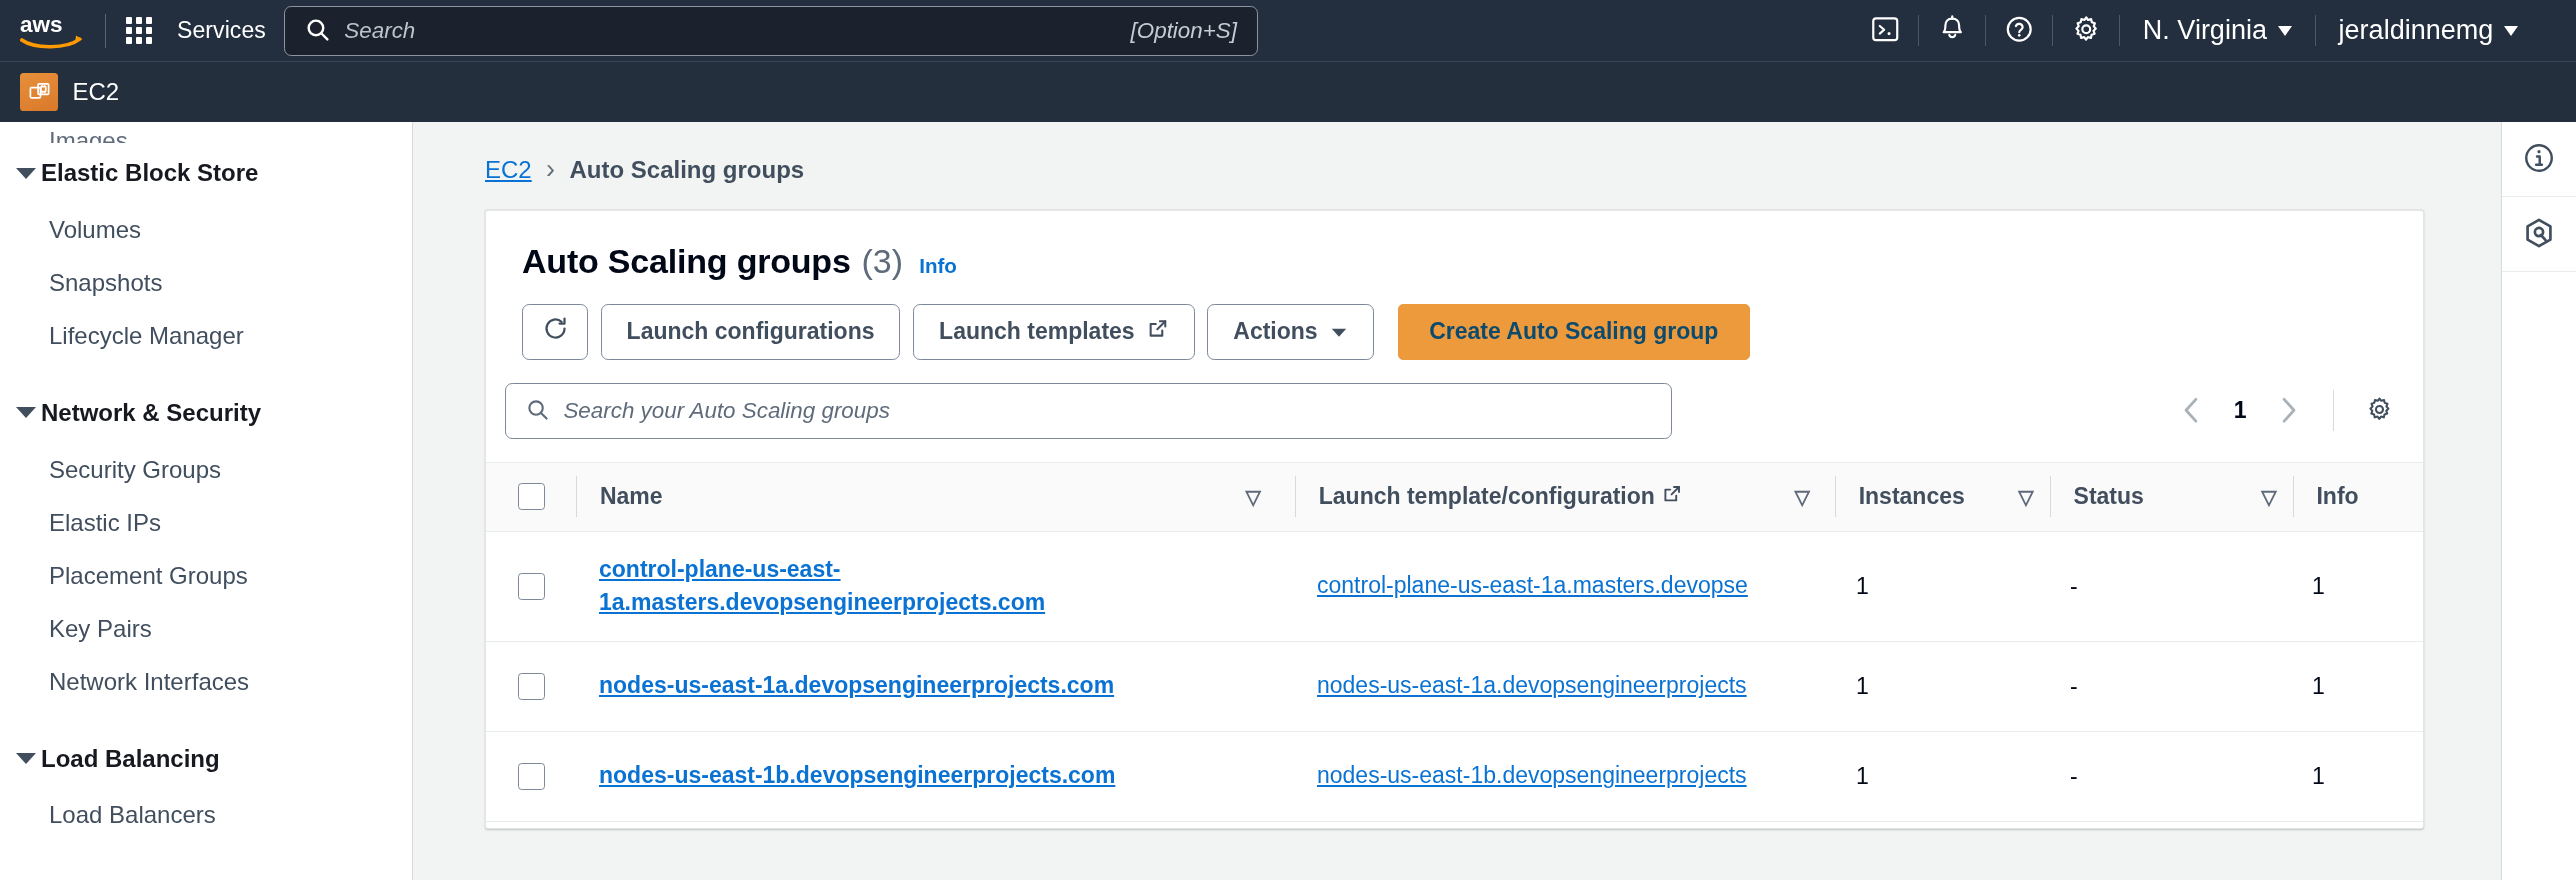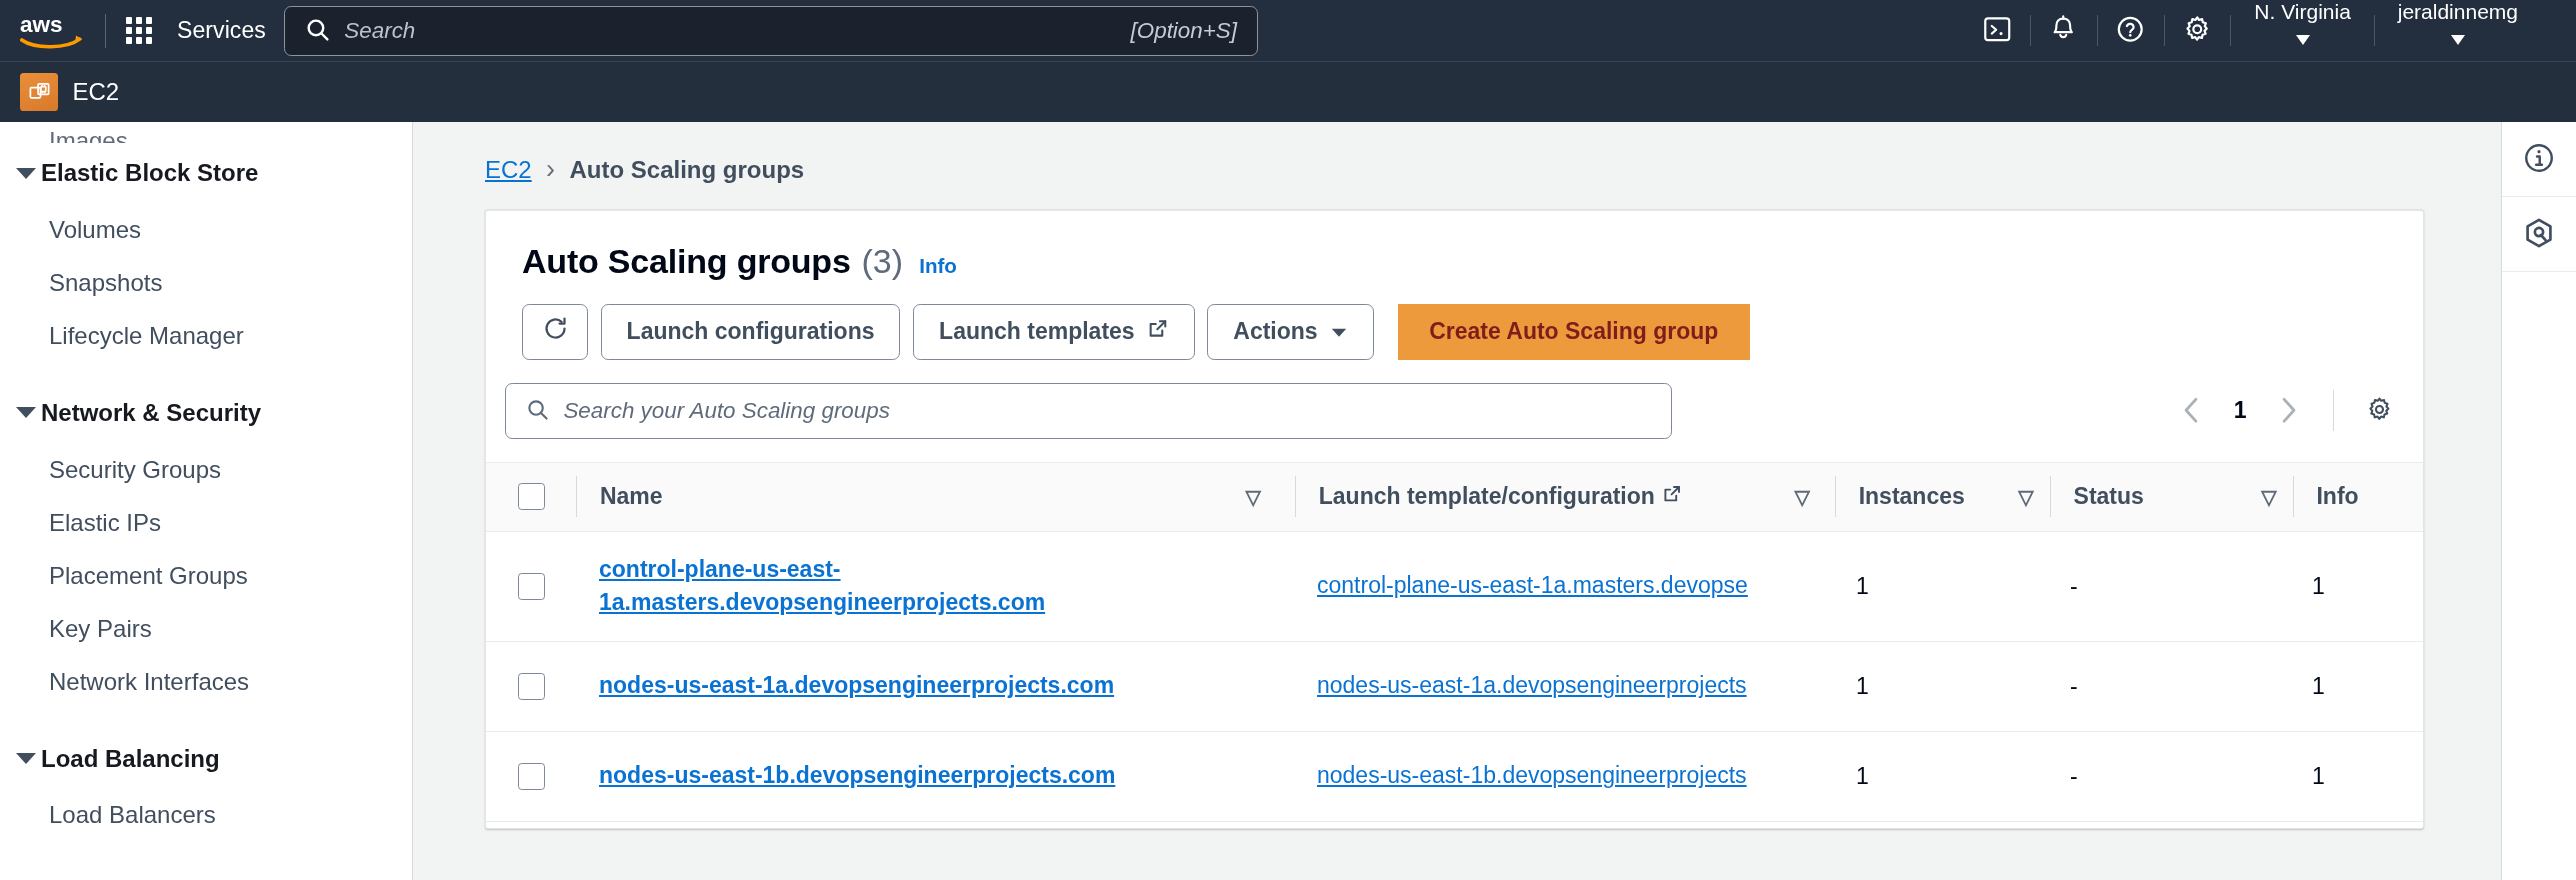--- a/index.html
+++ b/index.html
@@ -41,23 +41,22 @@
   .search-kbd { color: #c6ccd3; font-size: 22.4px; font-style: italic; flex: 0 0 auto; }
 
   .nav-right { margin-left: auto; display: flex; align-items: center; height: 100%; }
   .nav-icon-btn {
     width: 66px; height: 100%; display: flex; align-items: center; justify-content: center;
     cursor: pointer;
   }
   .nav-sep { width: 0.9px; height: 30.5px; background: #4d5762; }
   .nav-text-btn {
     display: flex; align-items: center; gap: 10.8px;
-    color: #ffffff; font-size: 21px; padding: 0 23px; height: 100%; cursor: pointer;
+    color: #ffffff; font-size: 27px; padding: 0 23px; height: 100%; cursor: pointer;
     white-space: nowrap;
-    flex-direction: column;
   }
   .caret-dn { width: 0; height: 0; border-left: 7.2px solid transparent; border-right: 7.2px solid transparent; border-top: 10px solid #fff; }
 
   
   .servicebar {
     height: 61px; background: #242f3e;
     display: flex; align-items: center; padding-left: 20px;
     border-top: 0.9px solid #3b4654;
   }
   .svc-chip { display: flex; align-items: center; gap: 14.4px; cursor: pointer; }
@@ -117,23 +116,23 @@
 
   .btn-row { display: flex; align-items: center; gap: 12.6px; margin-top: 23px; }
   .btn {
     height: 56px; border: 0.9px solid #7d8998; border-radius: 7.2px; background: #fff;
     display: flex; align-items: center; justify-content: center; gap: 12.6px;
     padding: 0 25px; font-size: 23px; font-weight: 700; color: #414e5e; cursor: pointer;
     white-space: nowrap;
   }
   .btn.icon-only { width: 66px; padding: 0; }
   .btn-primary {
-    height: 56px; border: 0.9px solid #ec9a3c; border-radius: 0; background: #ec9a3c;
+    height: 56px; border: 0.9px solid #ec9a3c; border-radius: 5px; background: #ec9a3c;
     display: flex; align-items: center; justify-content: center;
-    padding: 0 30.5px; font-size: 23px; font-weight: 700; color: #7f1d1d; cursor: pointer;
+    padding: 0 30.5px; font-size: 23px; font-weight: 700; color: #0c4a6e; cursor: pointer;
     margin-left: 10.8px; white-space: nowrap;
   }
 
   .filter-row { display: flex; align-items: center; padding: 0 19px; margin-top: 23px; gap: 21.5px; }
   .tbl-search {
     flex: 0 0 1167px; height: 56px; background: #fff;
     border: 0.9px solid #7d8998; border-radius: 7.2px;
     display: flex; align-items: center; padding: 0 20px;
   }
   .tbl-search input {

